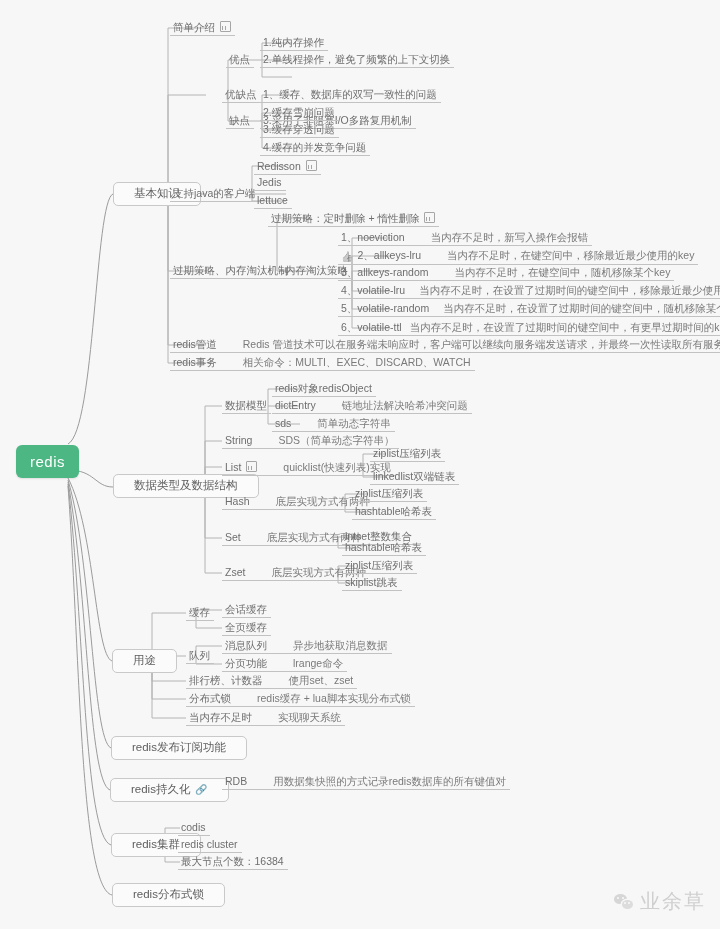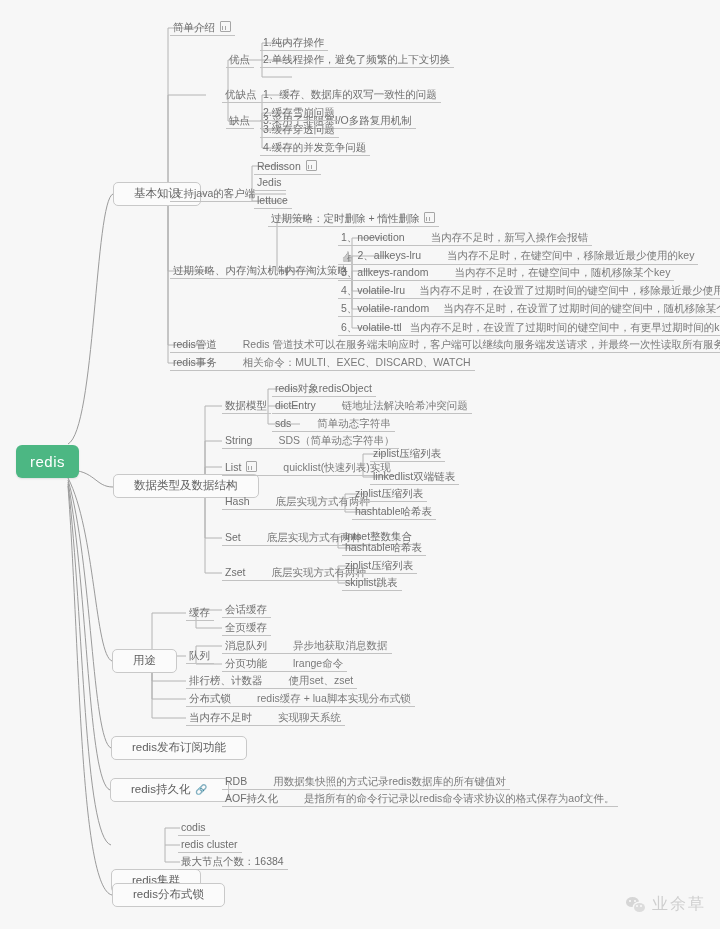--- a/index.html
+++ b/index.html
@@ -63,21 +63,21 @@
   }
   .thumb{
     display:inline-block;margin-right:4px;font-size:10px;vertical-align:-1px;
     filter:grayscale(1);
   }
 
   
   .watermark{
     position:absolute;right:14px;bottom:14px;
     display:flex;align-items:center;gap:7px;
-    color:#cfcfcf;font-size:16px;letter-spacing:2px;
+    color:#cfcfcf;font-size:20px;letter-spacing:2px;
   }
   .wechat{
     width:19px;height:15px;position:relative;display:inline-block;
   }
   .wechat .b1{
     position:absolute;left:0;top:0;width:13px;height:10px;
     background:#d6d6d6;border-radius:50% 50% 45% 45%;
   }
   .wechat .b2{
     position:absolute;right:0;bottom:0;width:11px;height:9px;
@@ -301,25 +301,22 @@
   </div>
 
   <div class="node boxed" style="left:111px;top:736px;">redis发布订阅功能</div>
 
   <div class="node boxed" style="left:110px;top:778px;">
     <span>redis持久化</span><span class="ico-link">🔗</span>
   </div>
   <div class="node leaf" style="left:222px;top:775px;">
     <span>RDB</span><span class="desc wide">用数据集快照的方式记录redis数据库的所有键值对</span>
   </div>
-  <div class="node leaf" style="left:222px;top:792px;">
-    <span>AOF持久化</span><span class="desc wide">是指所有的命令行记录以redis命令请求协议的格式保存为aof文件。</span>
-  </div>
-
-  <div class="node boxed" style="left:111px;top:833px;margin-top:36px;">redis集群</div>
+
+  <div class="node boxed" style="left:111px;top:833px;">redis集群</div>
   <div class="node leaf" style="left:178px;top:821px;text-align:center;">codis</div>
   <div class="node leaf" style="left:178px;top:838px;">redis cluster</div>
   <div class="node leaf" style="left:178px;top:855px;">最大节点个数：16384</div>
 
   <div class="node boxed" style="left:112px;top:883px;">redis分布式锁</div>
 
   <div class="watermark">
     <span class="wechat">
       <span class="b1"></span>
       <span class="d" style="left:3px;top:3px;"></span>

